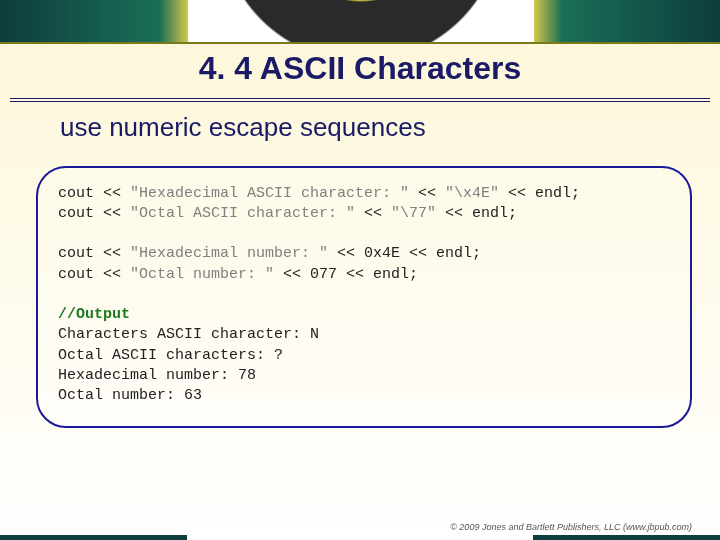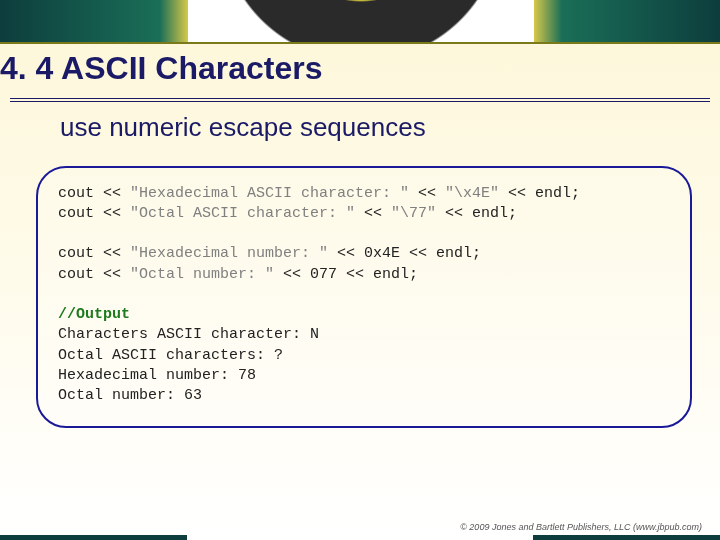--- a/index.html
+++ b/index.html
@@ -13,21 +13,21 @@
     position: absolute; top: 0; left: 0; width: 100%; height: 44px;
     display: flex;
   }
   .banner .seg1 { width: 188px; height: 44px; background: linear-gradient(90deg,#0d3d3d 0%, #1a6e57 85%, #d6c84a 100%); }
   .banner .seg2 { width: 346px; height: 44px; position: relative; overflow: hidden; background: radial-gradient(circle at 50% -80px, #fff 0 40px, #f6e640 42px 80px, #2a2a2a 82px 140px, #fff 142px); }
   .banner .seg3 { flex: 1; height: 44px; background: linear-gradient(90deg,#d6c84a 0%, #1a6e57 15%, #0d3d3d 100%); }
   .banner::after {
     content: ""; position: absolute; left: 0; right: 0; top: 42px; height: 2px; background: #7a7a1a;
   }
   .title {
-    position: absolute; top: 50px; left: 0; width: 100%; text-align: left;
+    position: absolute; top: 50px; left: 0; width: 100%; text-align: center;
     font-size: 32px; font-weight: bold; color: #1a1a66;
   }
   .rule {
     position: absolute; top: 98px; left: 10px; right: 10px; height: 0;
     border-top: 4px double #1a1a66;
   }
   .body {
     position: absolute; top: 112px; left: 36px; right: 28px;
   }
   .intro {
@@ -42,21 +42,21 @@
     background: rgba(255,255,255,0.2);
   }
   .code {
     font-family: "Courier New", Courier, monospace;
     font-size: 15px; line-height: 1.35;
     color: #222; white-space: pre;
   }
   .code .str { color: #808080; }
   .code .cmt { color: #1e7a1e; font-weight: bold; }
   .footer {
-    position: absolute; bottom: 8px; right: 18px;
+    position: absolute; bottom: 8px; right: 28px;
     font-size: 9px; color: #555; font-style: italic; text-align: right;
   }
   .footacc {
     position: absolute; left: 0; bottom: 0; height: 5px; width: 100%;
     background: linear-gradient(90deg, #0d3d3d 0 26%, transparent 26% 74%, #0d3d3d 74% 100%);
   }
 </style>
 </head>
 <body>
 

